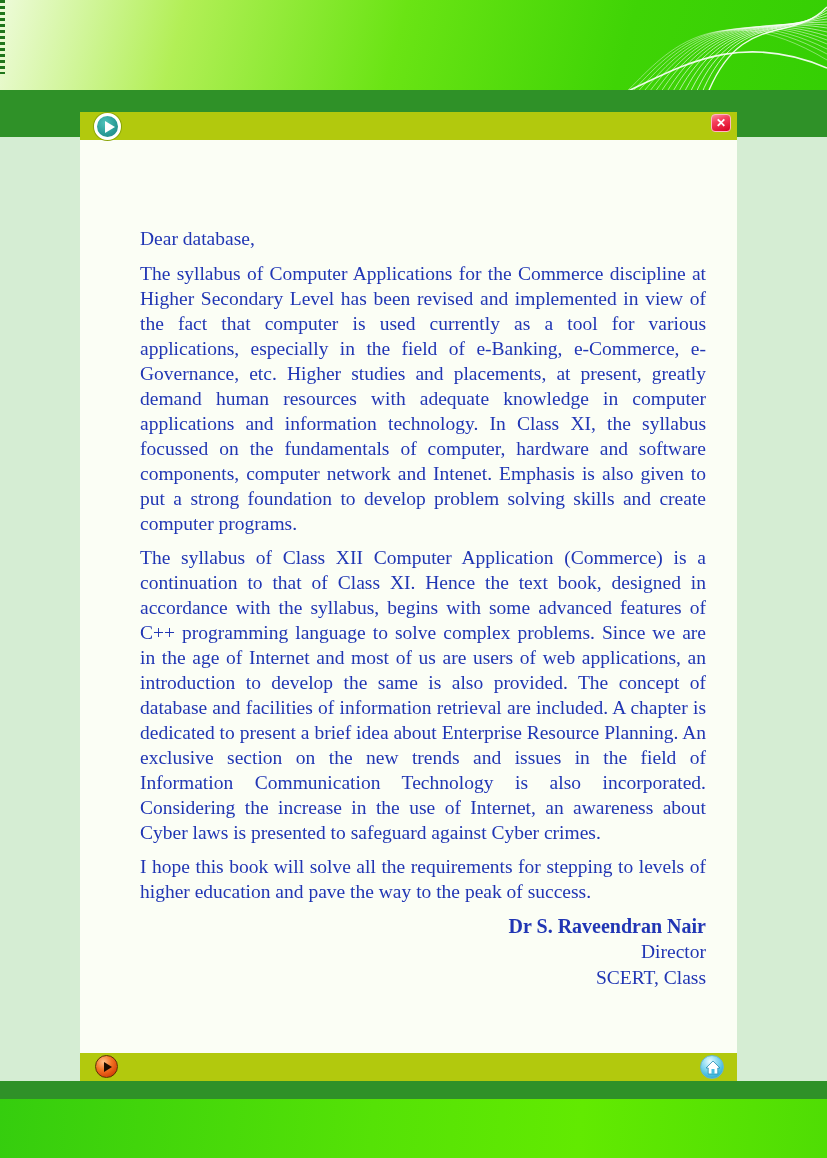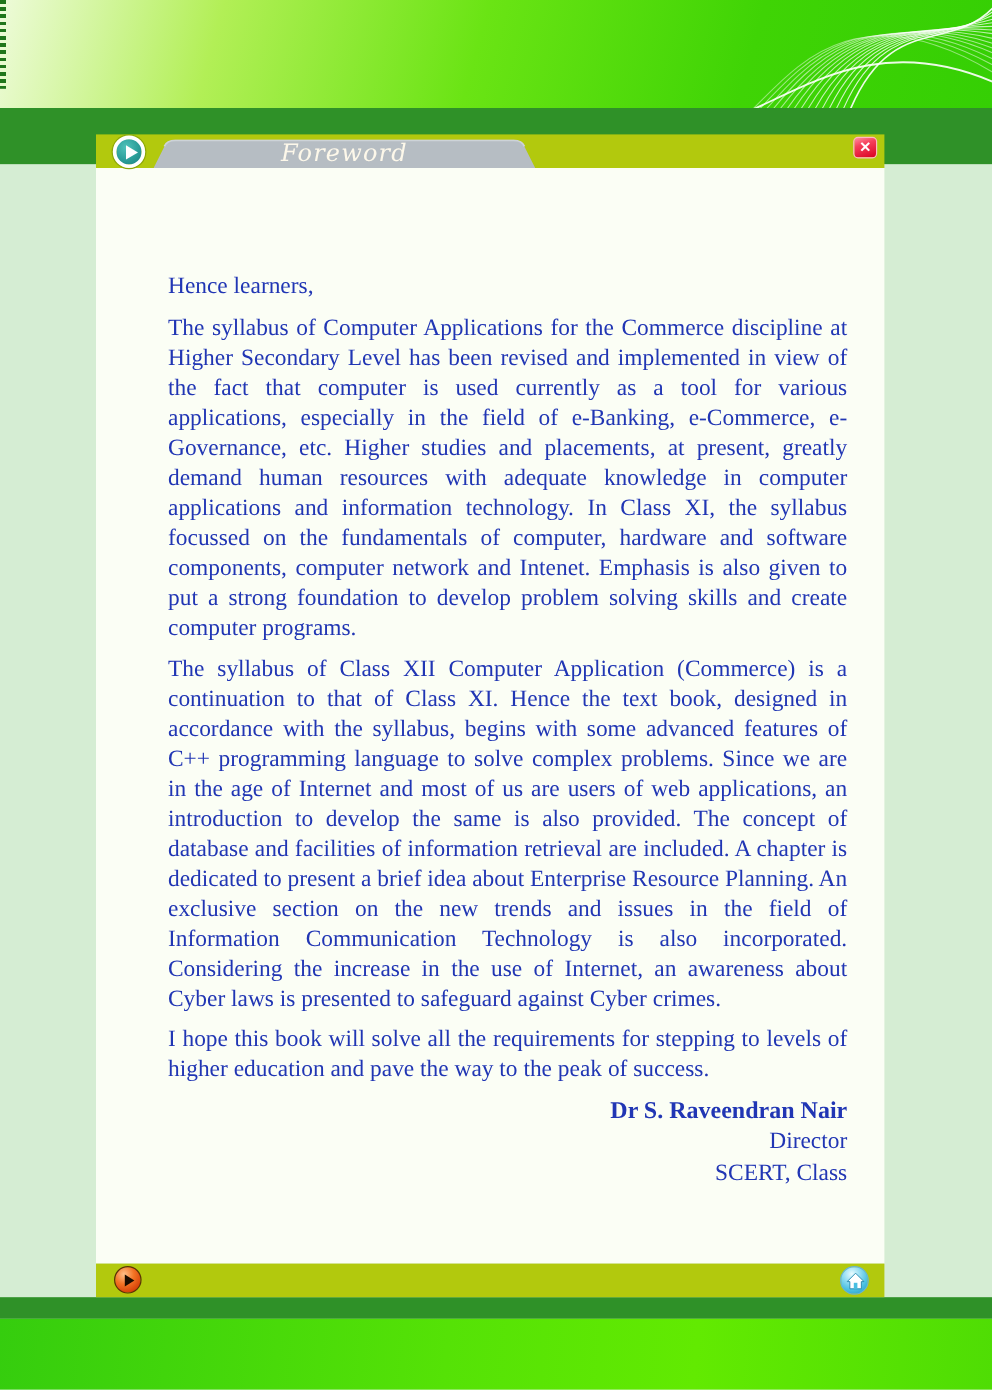--- a/index.html
+++ b/index.html
@@ -162,34 +162,27 @@
 <div class="page-bg-mint"></div>
 <div class="dark-band-bottom"></div>
 <div class="bottom-banner"></div>
 
 <div class="panel">
 
   <div class="title-bar">
     <div class="play-button">
       <div class="tri"></div>
     </div>
-    <div class="title-tab">
-      <svg width="318" height="24" viewBox="0 0 318 24">
-        <path d="M0,24 L9,6 Q11,1 18,1 L300,1 Q307,1 309,6 L318,24 Z" fill="#b6bdc3"></path>
-        <path d="M9,6 Q11,1 18,1 L300,1 Q307,1 309,6" fill="none" stroke="#cdd3d8" stroke-width="1.5"></path>
-      </svg>
-      <div class="tab-label">Foreword</div>
-    </div>
     <div class="close-button">
       <span>✕</span>
     </div>
   </div>
 
   <div class="content">
-    <p class="salutation">Hence learners,</p>
+    <p class="salutation">Dear database,</p>
     <p>The syllabus of Computer Applications for the Commerce discipline at Higher Secondary Level has been revised and implemented in view of the fact that computer is used currently as a tool for various applications, especially in the field of e-Banking, e-Commerce, e-Governance, etc. Higher studies and placements, at present, greatly demand human resources with adequate knowledge in computer applications and information technology. In Class XI, the syllabus focussed on the fundamentals of computer, hardware and software components, computer network and Intenet. Emphasis is also given to put a strong foundation to develop problem solving skills and create computer programs.</p>
     <p>The syllabus of Class XII Computer Application (Commerce) is a continuation to that of Class XI. Hence the text book, designed in accordance with the syllabus, begins with some advanced features of C++ programming language to solve complex problems. Since we are in the age of Internet and most of us are users of web applications, an introduction to develop the same is also provided. The concept of database and facilities of information retrieval are included. A chapter is dedicated to present a brief idea about Enterprise Resource Planning. An exclusive section on the new trends and issues in the field of Information Communication Technology is also incorporated. Considering the increase in the use of Internet, an awareness about Cyber laws is presented to safeguard against Cyber crimes.</p>
     <p>I hope this book will solve all the requirements for stepping to levels of higher education and pave the way to the peak of success.</p>
     <div class="signature-block">
       <div class="signature-name">Dr S. Raveendran Nair</div>
       <div>Director</div>
       <div>SCERT, Class</div>
     </div>
   </div>
 

